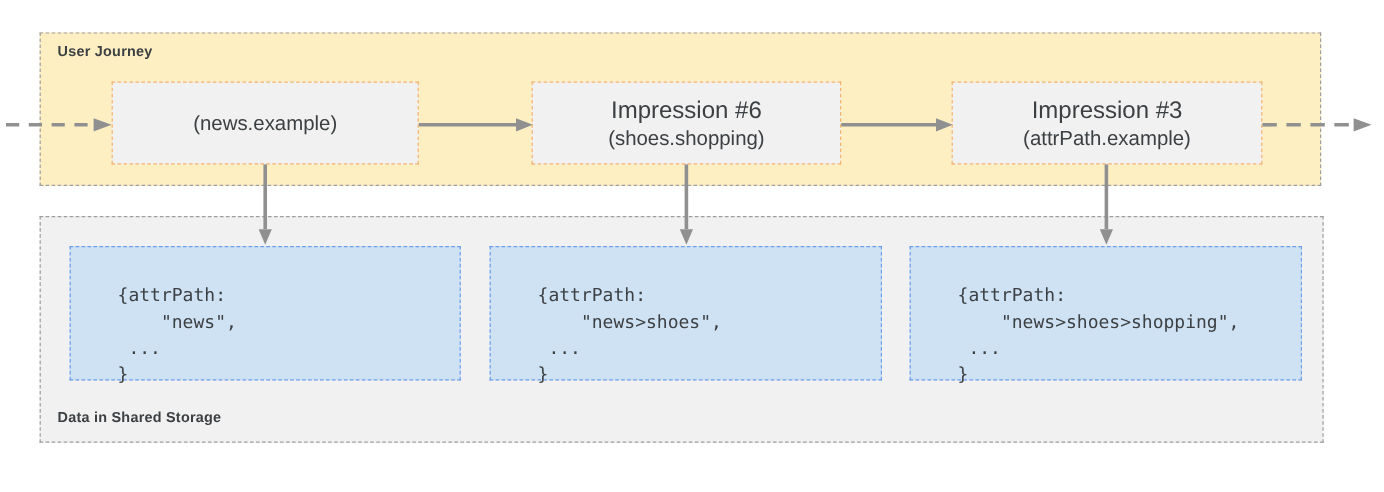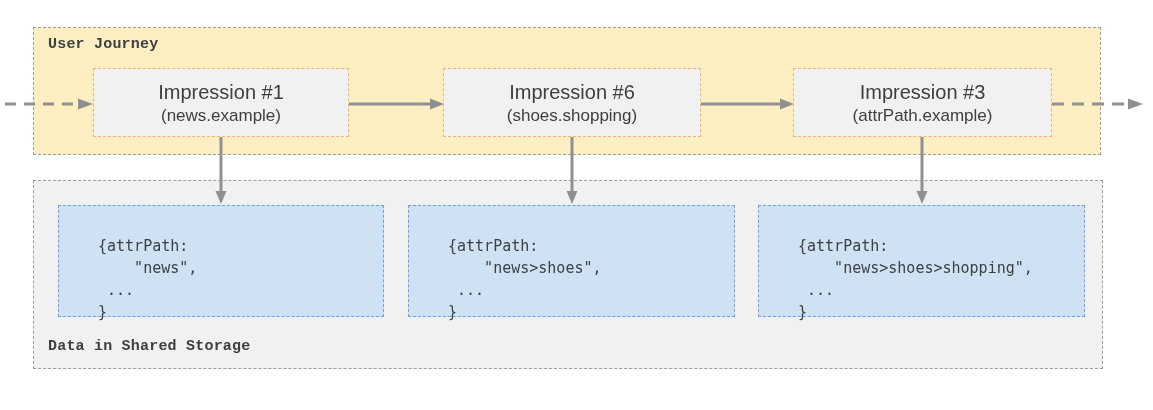--- a/index.html
+++ b/index.html
@@ -20,26 +20,25 @@
     background: #feefc3;
     border: 1px dashed #9e9e9e;
   }
   .band-storage {
     left: 33px; top: 180px; width: 1070px; height: 189px;
     background: #f1f1f1;
     border: 1px dashed #9e9e9e;
   }
   .band-label {
     position: absolute;
-    font-size: 15px;
+    font-size: 12px;
     font-weight: bold;
     letter-spacing: 0.2px;
     color: #3c4043;
     white-space: nowrap;
-    font-family: Liberation Mono, monospace;
   }
   .band-journey .band-label { left: 14px; top: 8px; }
   .band-storage .band-label { left: 14px; bottom: 13px; }
 
   
   .imp-box {
     position: absolute;
     top: 68px;
     height: 69px;
     background: #f1f1f1;
@@ -92,21 +91,20 @@
 
   <div class="band band-journey">
     <div class="band-label">User Journey</div>
   </div>
 
   <div class="band band-storage">
     <div class="band-label">Data in Shared Storage</div>
   </div>
 
   <div class="imp-box imp-1">
-    <div class="imp-title">Impression #1</div>
     <div class="imp-domain">(news.example)</div>
   </div>
   <div class="imp-box imp-2">
     <div class="imp-title">Impression #6</div>
     <div class="imp-domain">(shoes.shopping)</div>
   </div>
   <div class="imp-box imp-3">
     <div class="imp-title">Impression #3</div>
     <div class="imp-domain">(attrPath.example)</div>
   </div>

